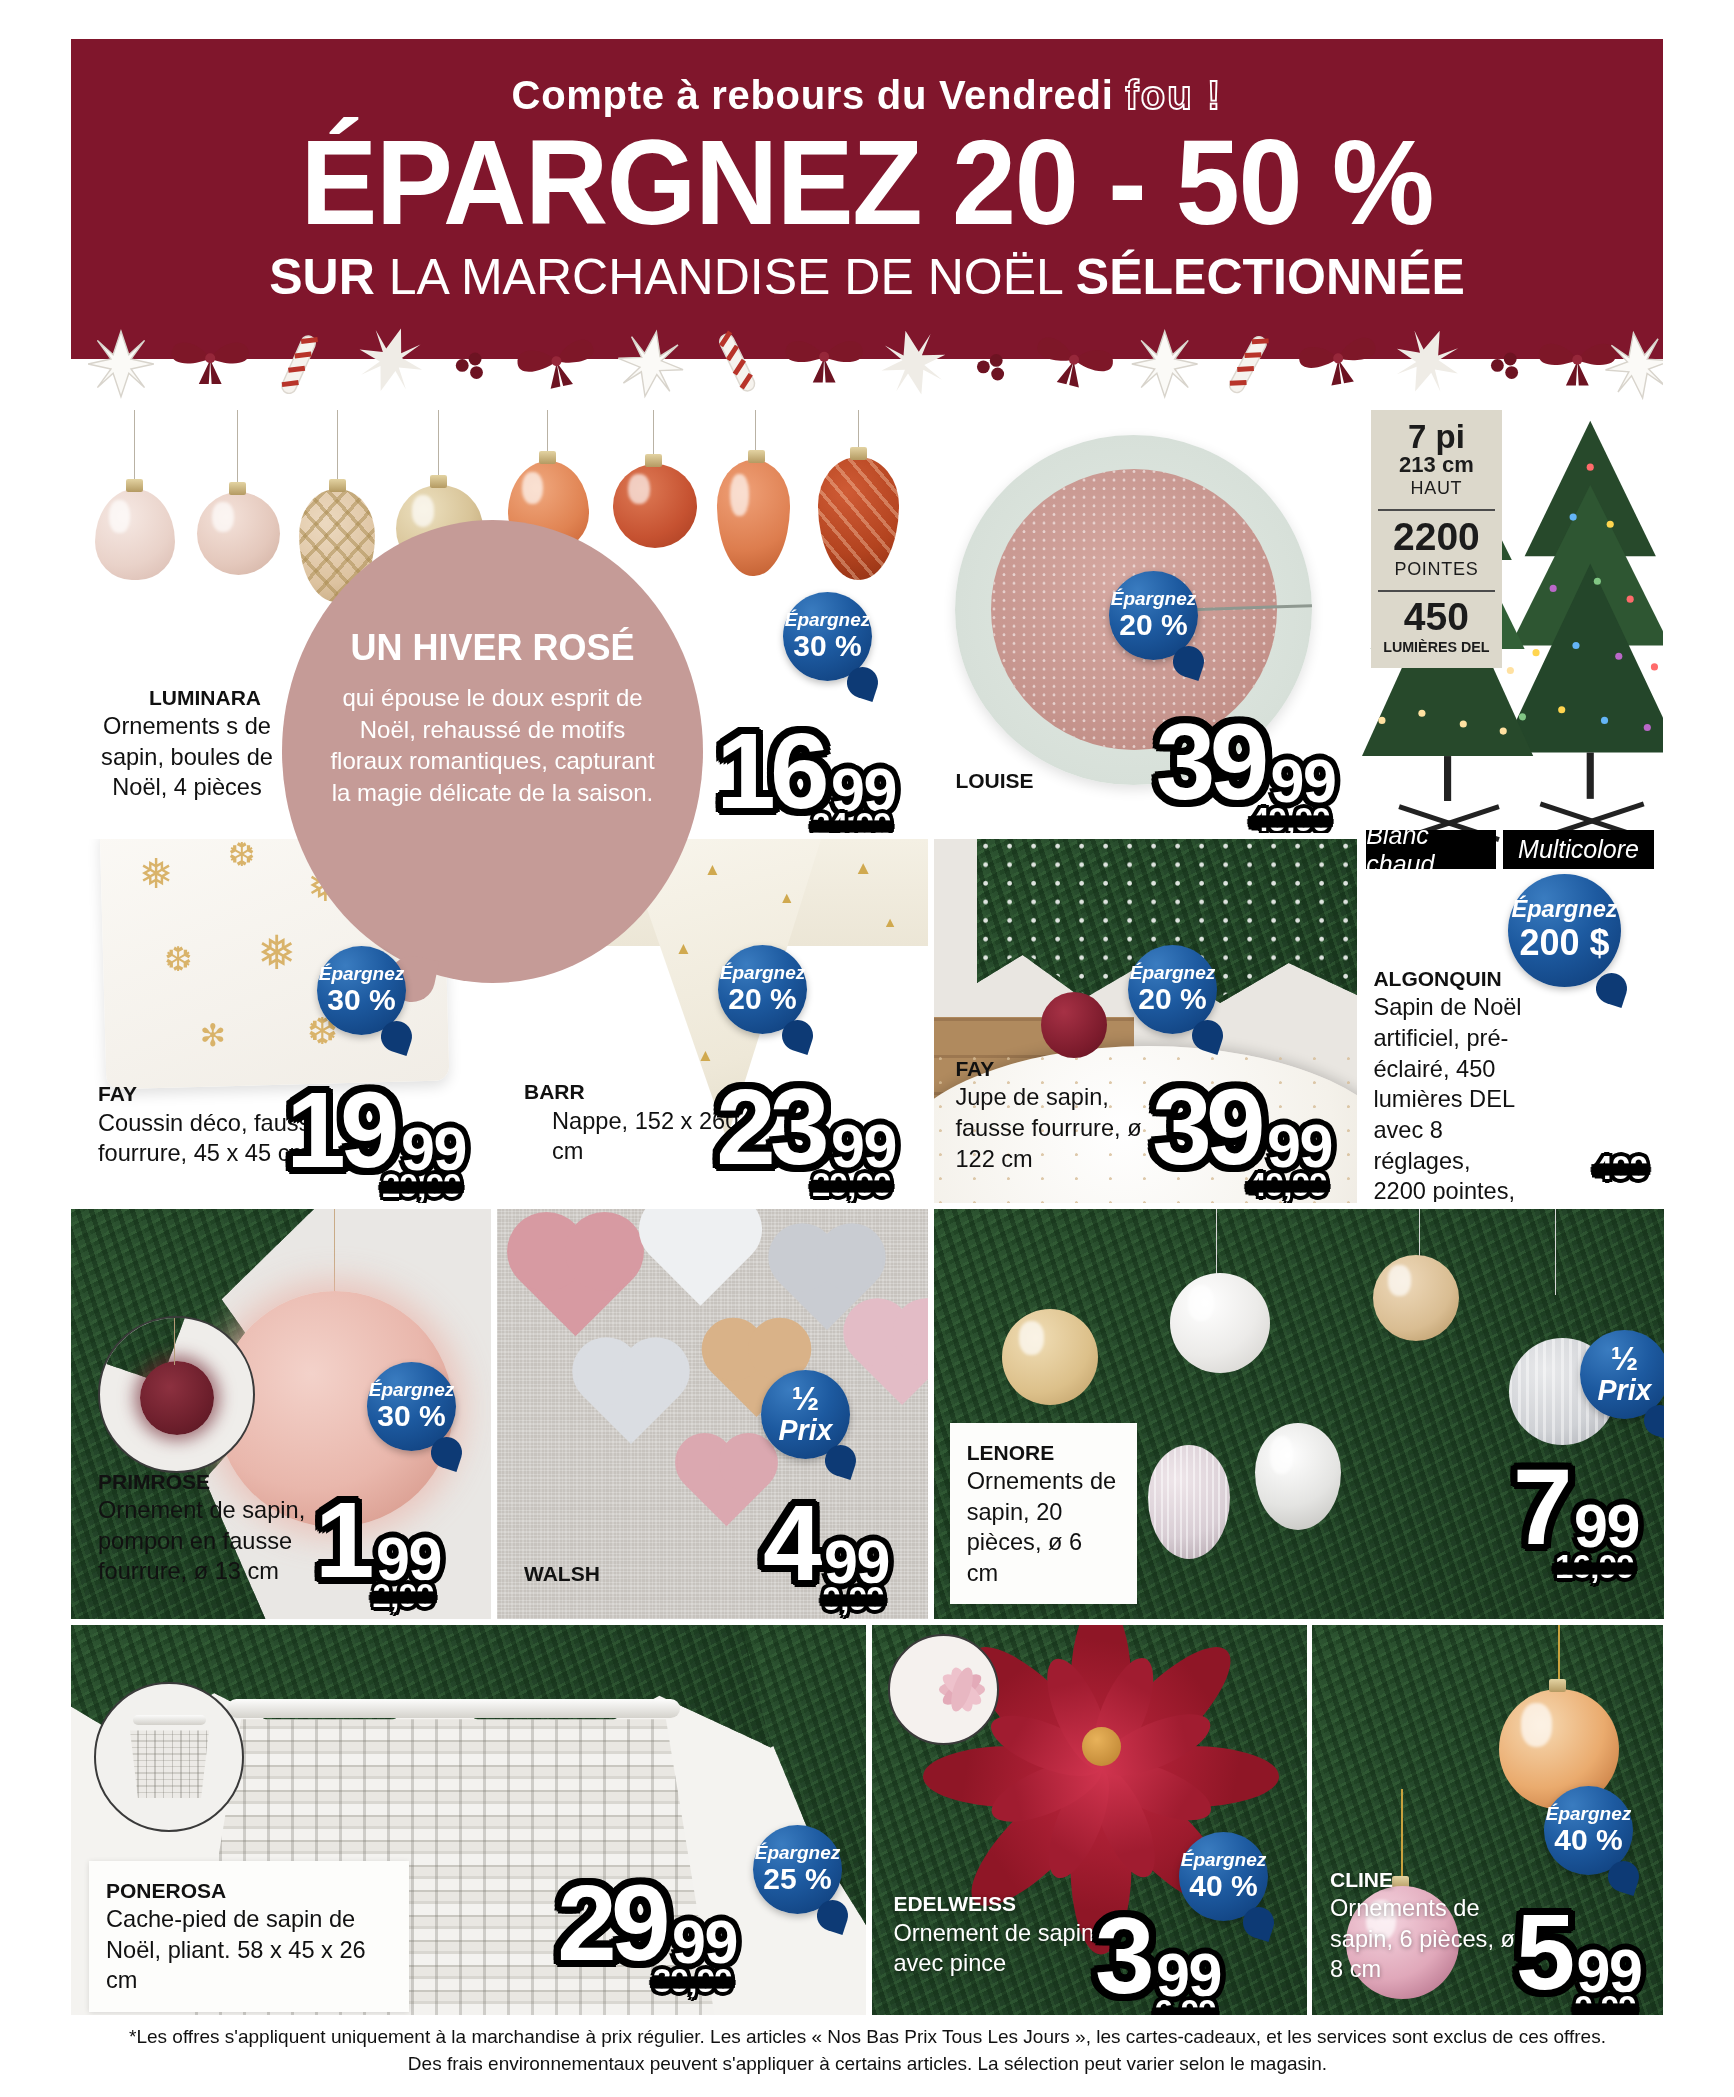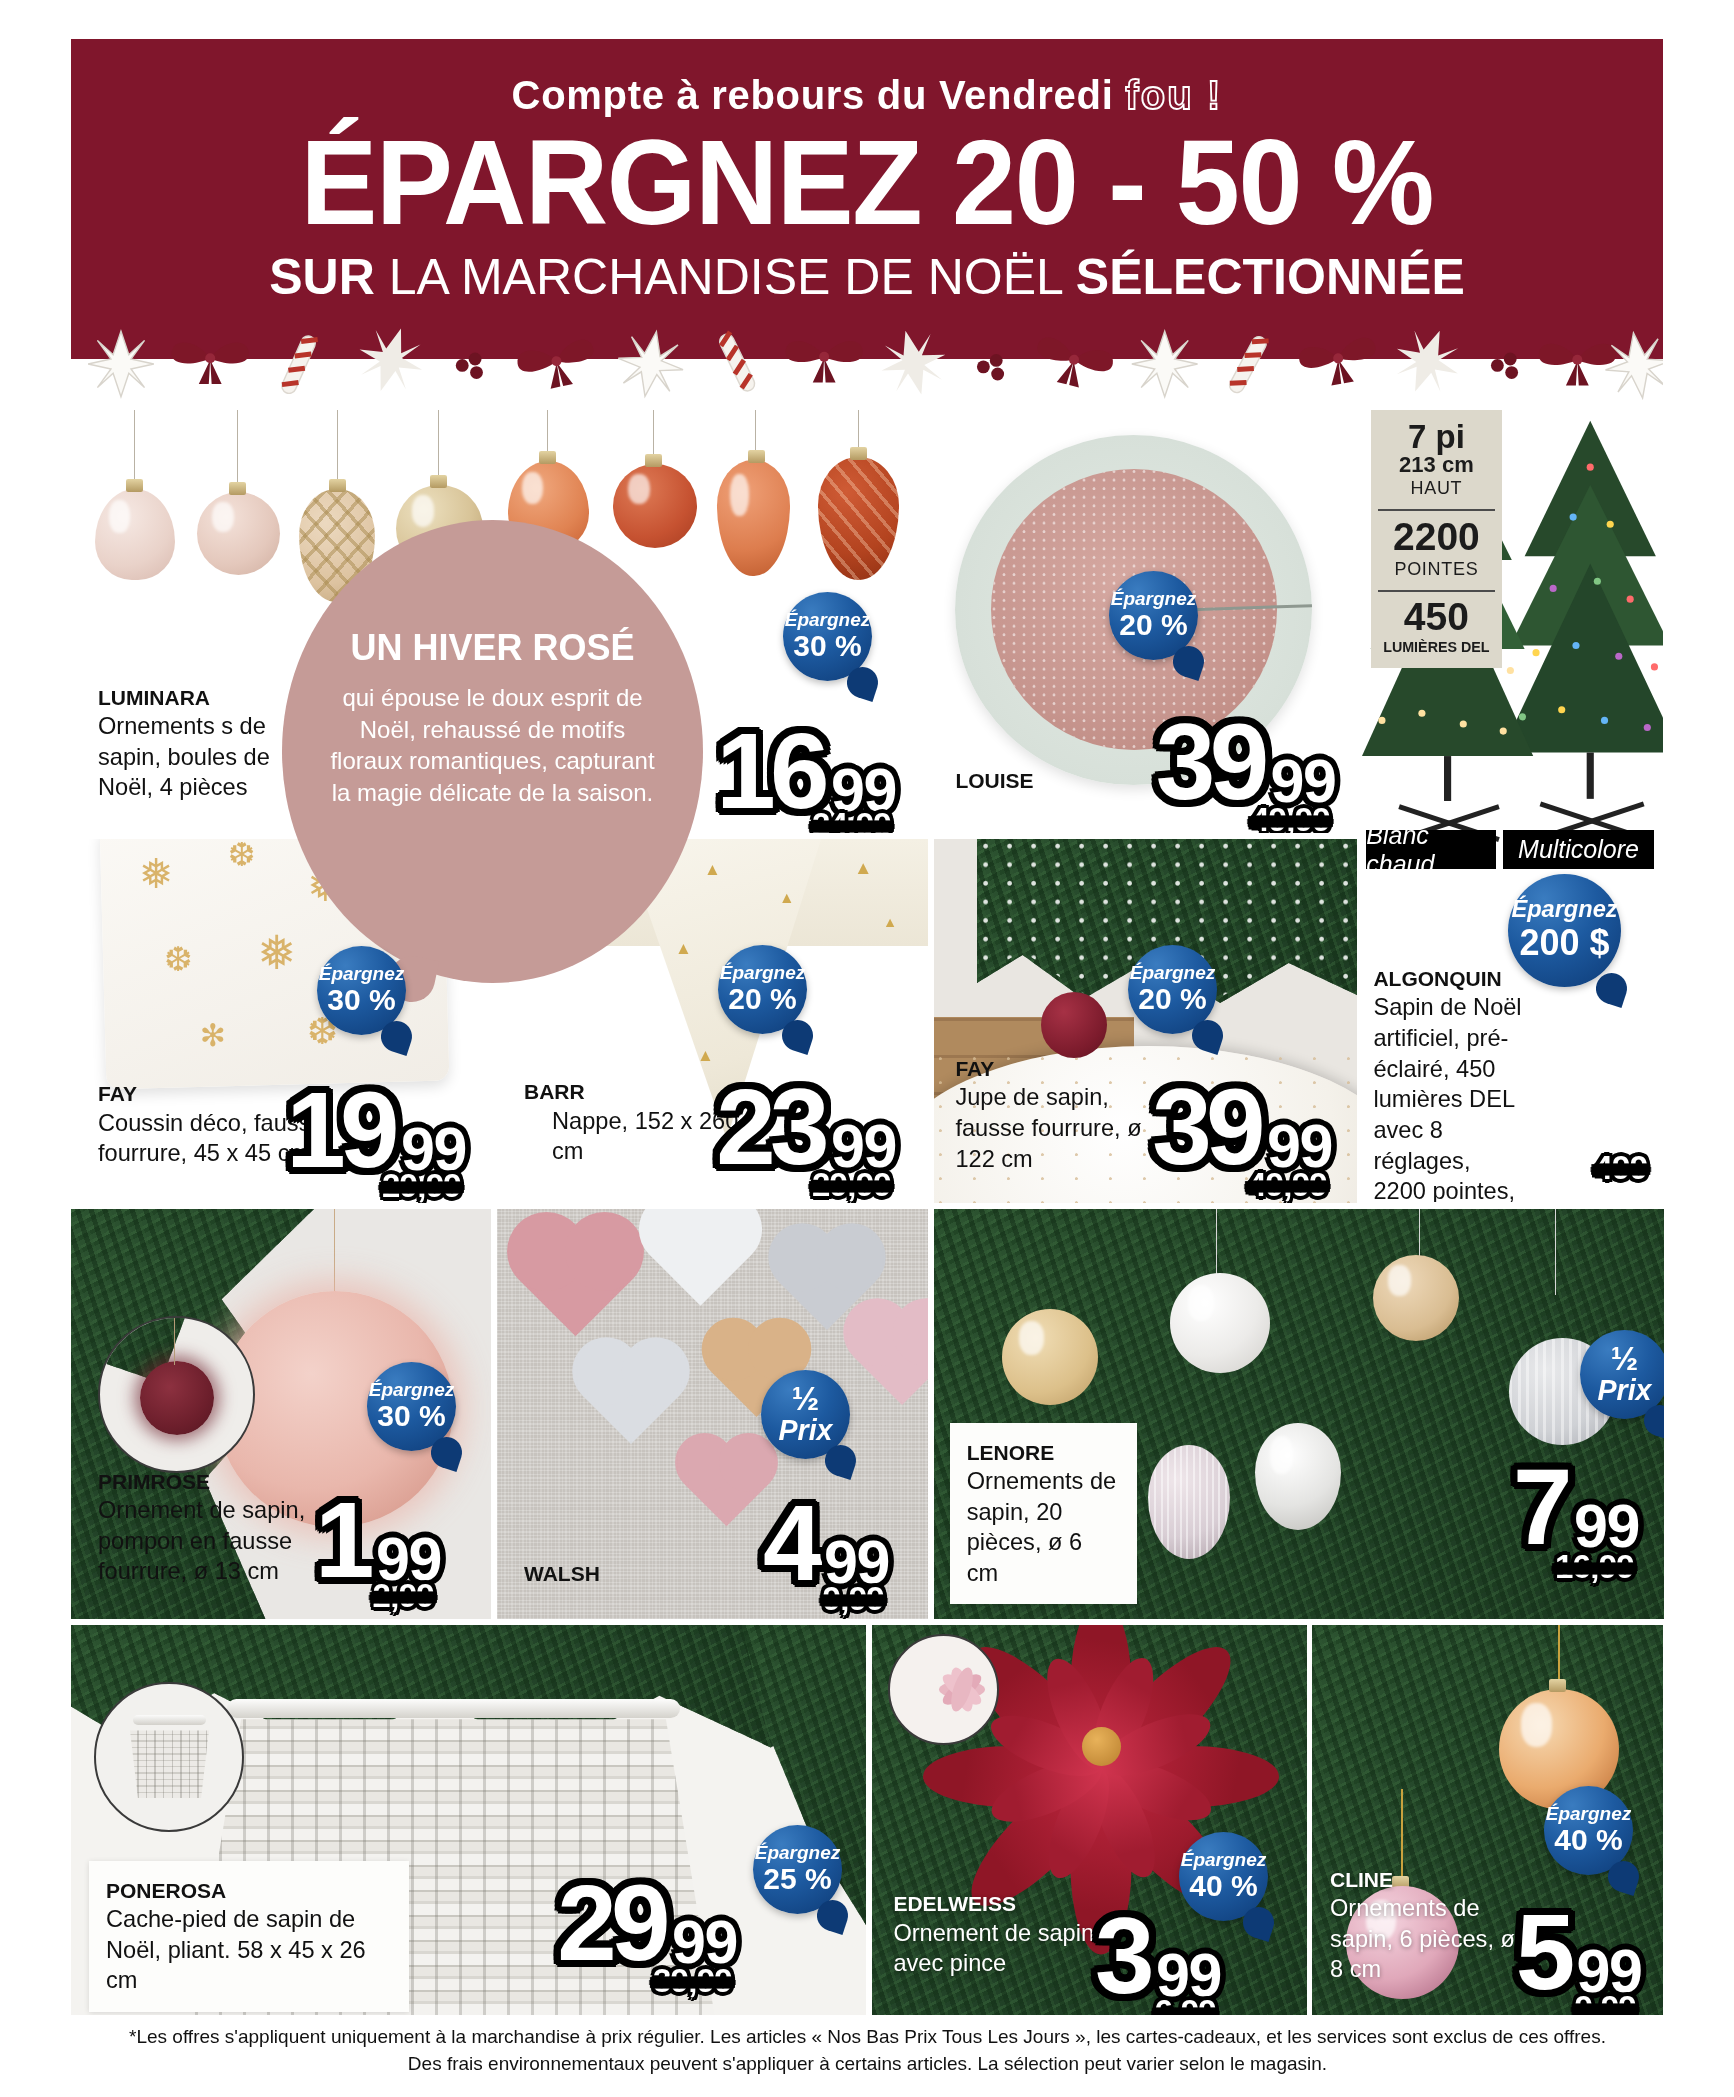--- a/index.html
+++ b/index.html
@@ -178,21 +178,21 @@
     <div class="ball" style="left:23.6px;top:79px;width:80px;height:91px;border-radius:50% 50% 46% 46%/58% 58% 42% 42%;background:radial-gradient(circle at 35% 30%,#f6e9e4,#e9d2c9 60%,#d8b9ae);">
         <span class="gloss"></span>
       </div>
     <div class="ball" style="left:126px;top:82px;width:83px;height:83px;background:radial-gradient(circle at 35% 30%,#f4e2da,#e4c8bc 60%,#cfae9f);">
         <span class="gloss"></span>
       </div>
     <div class="ball" style="left:228px;top:79px;width:76px;height:113px;border-radius:50% 50% 50% 50%/42% 42% 60% 60%;background:repeating-linear-gradient(48deg,rgba(168,138,78,.5) 0 3.6px,transparent 3.6px 15.7px),repeating-linear-gradient(-48deg,rgba(168,138,78,.5) 0 3.6px,transparent 3.6px 15.7px),radial-gradient(circle at 35% 30%,#ecd9c0,#ddc3a0 65%,#c4a77e);"></div>
     <div class="ball" style="left:325px;top:75px;width:87px;height:87px;background:radial-gradient(circle at 32% 28%,#ece0bf,#d8c498 55%,#b89c6b);">
         <span class="gloss"></span>
       </div>
-    <div class="plab" style="left:27px;bottom:30px;width:214px;">
+    <div class="plab" style="left:27px;bottom:30px;width:214px;text-align:center;">
       <div class="pname">LUMINARA</div>
       <div class="pdesc" style="width:178px;">Ornements s de sapin, boules de Noël, 4 pièces</div>
     </div>
   </div>
 
   <div class="cell" style="left:497px;top:410px;width:431px;height:423px;">
     <div class="string" style="left:50px;top:0;height:44px;"></div>
     <div class="string" style="left:156px;top:0;height:47px;"></div>
     <div class="string" style="left:258px;top:0;height:43px;"></div>
     <div class="string" style="left:361px;top:0;height:40px;"></div>

